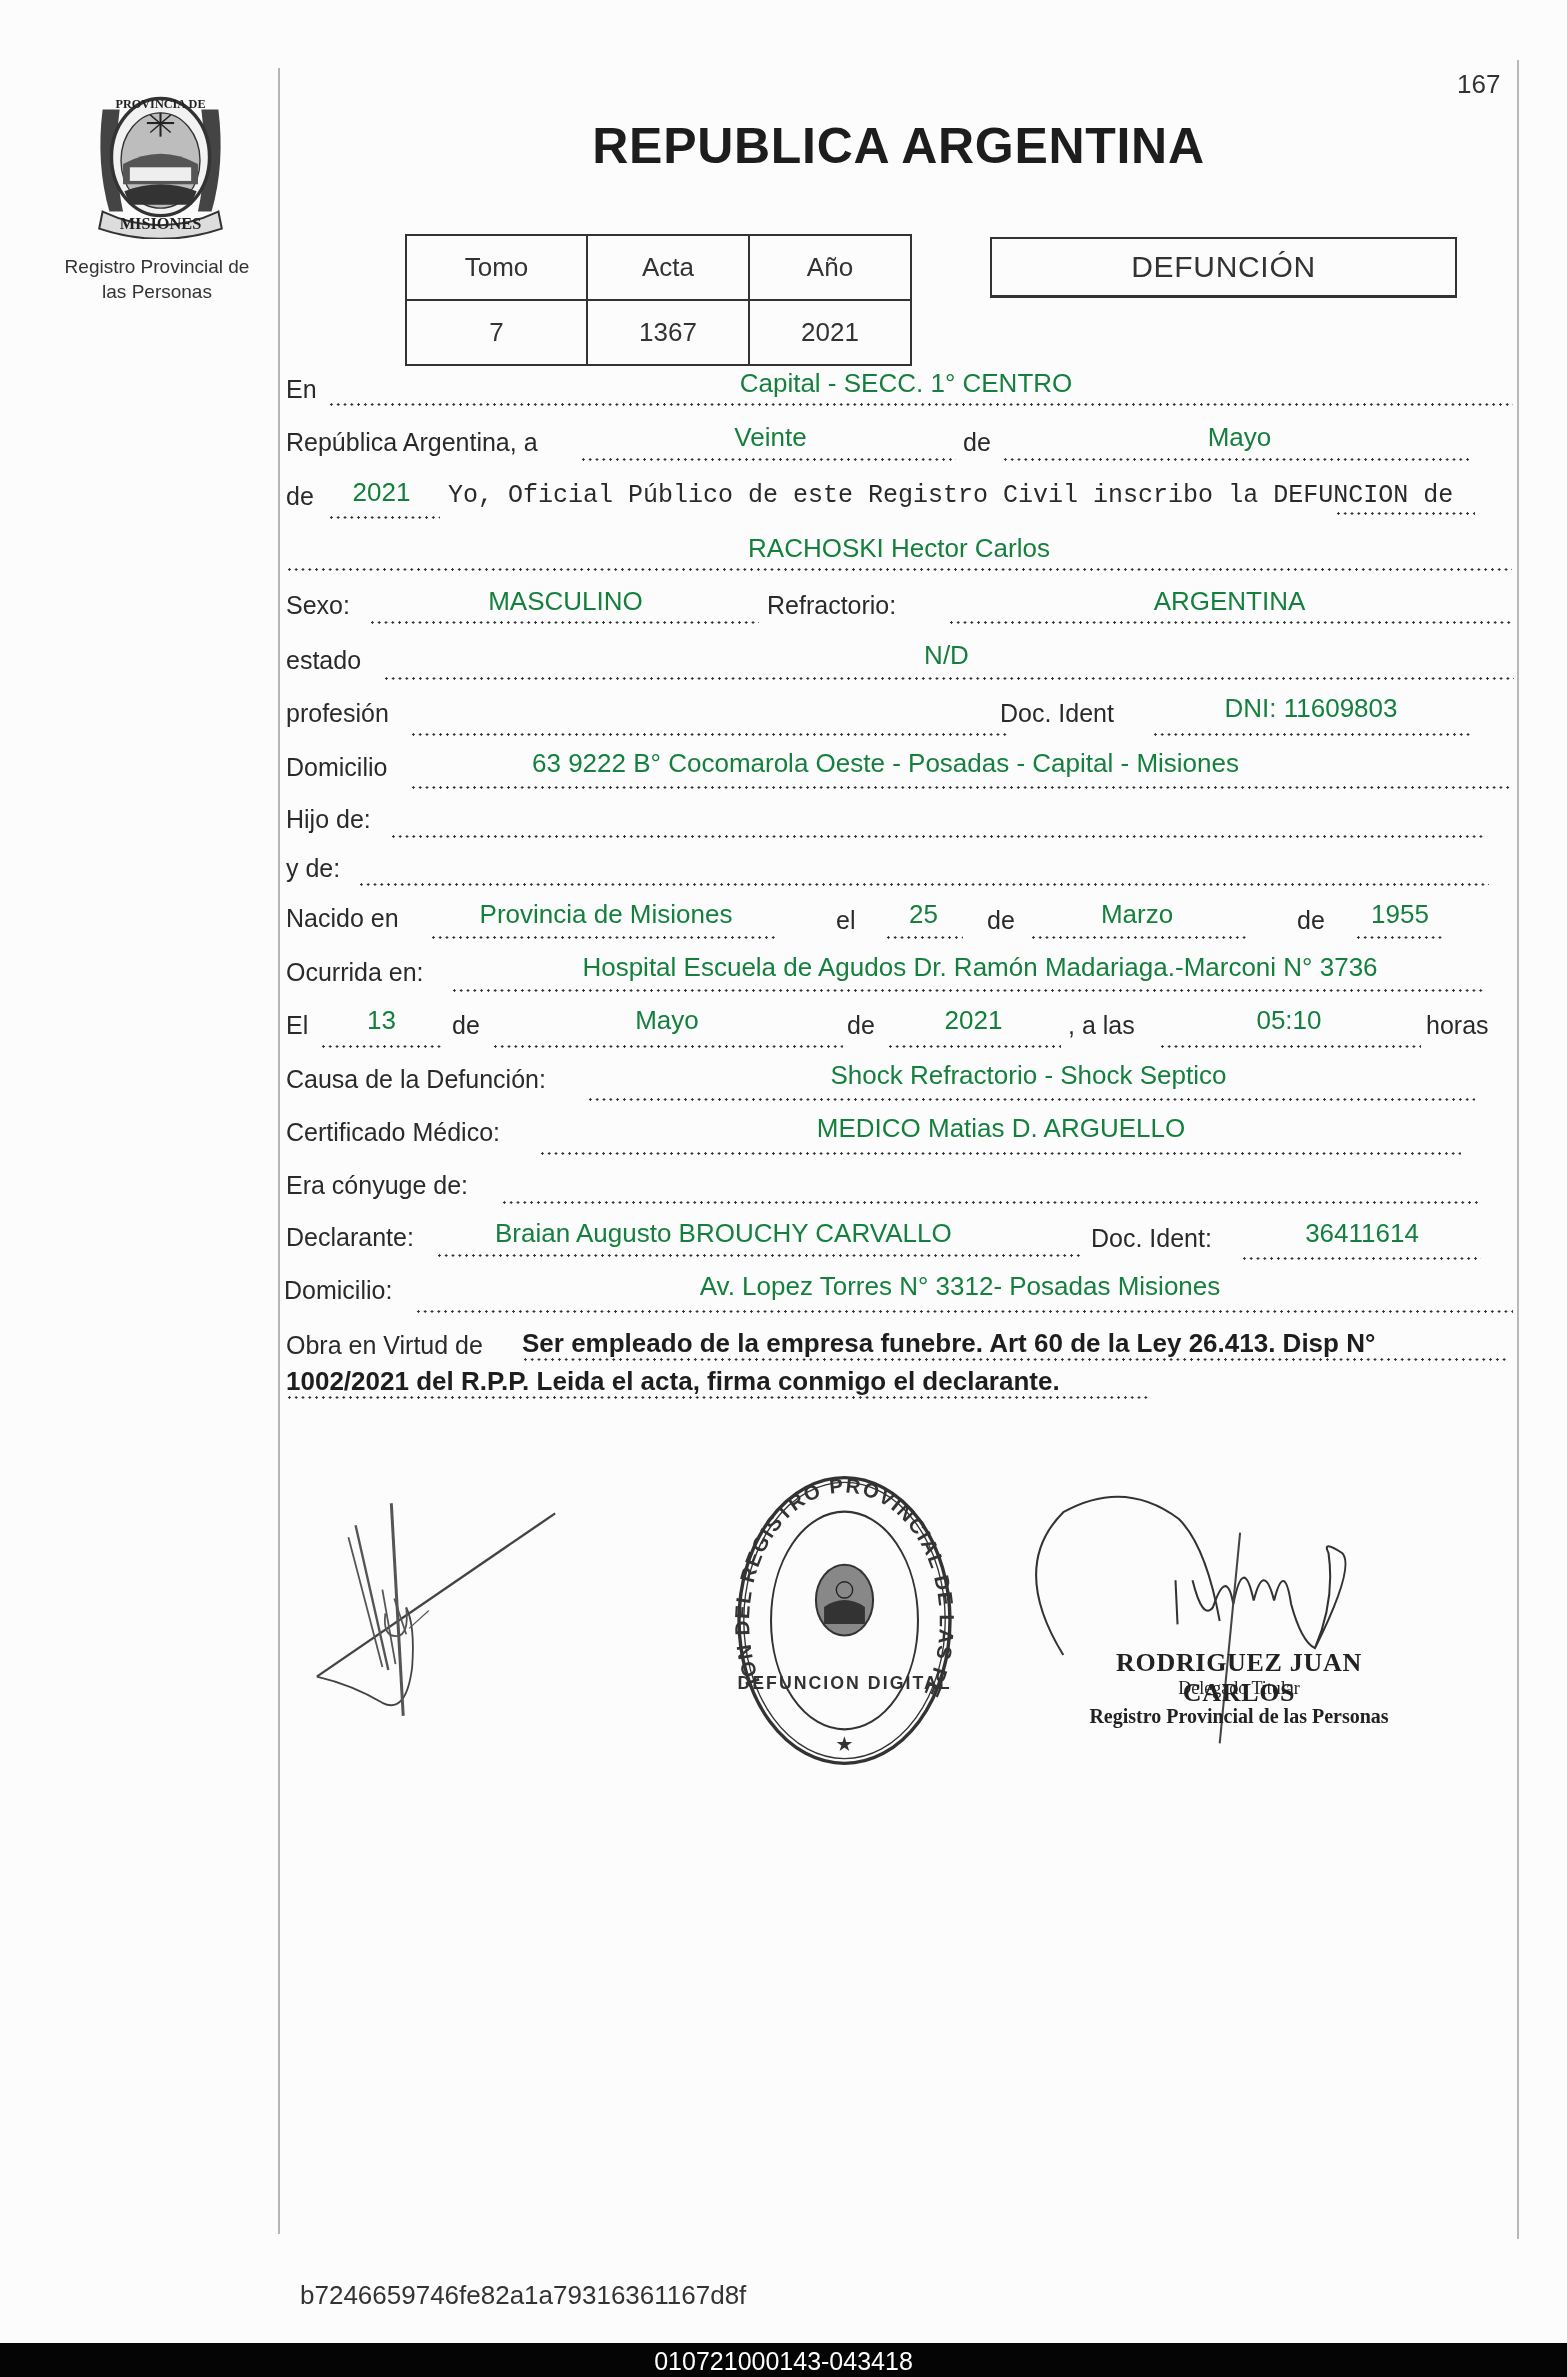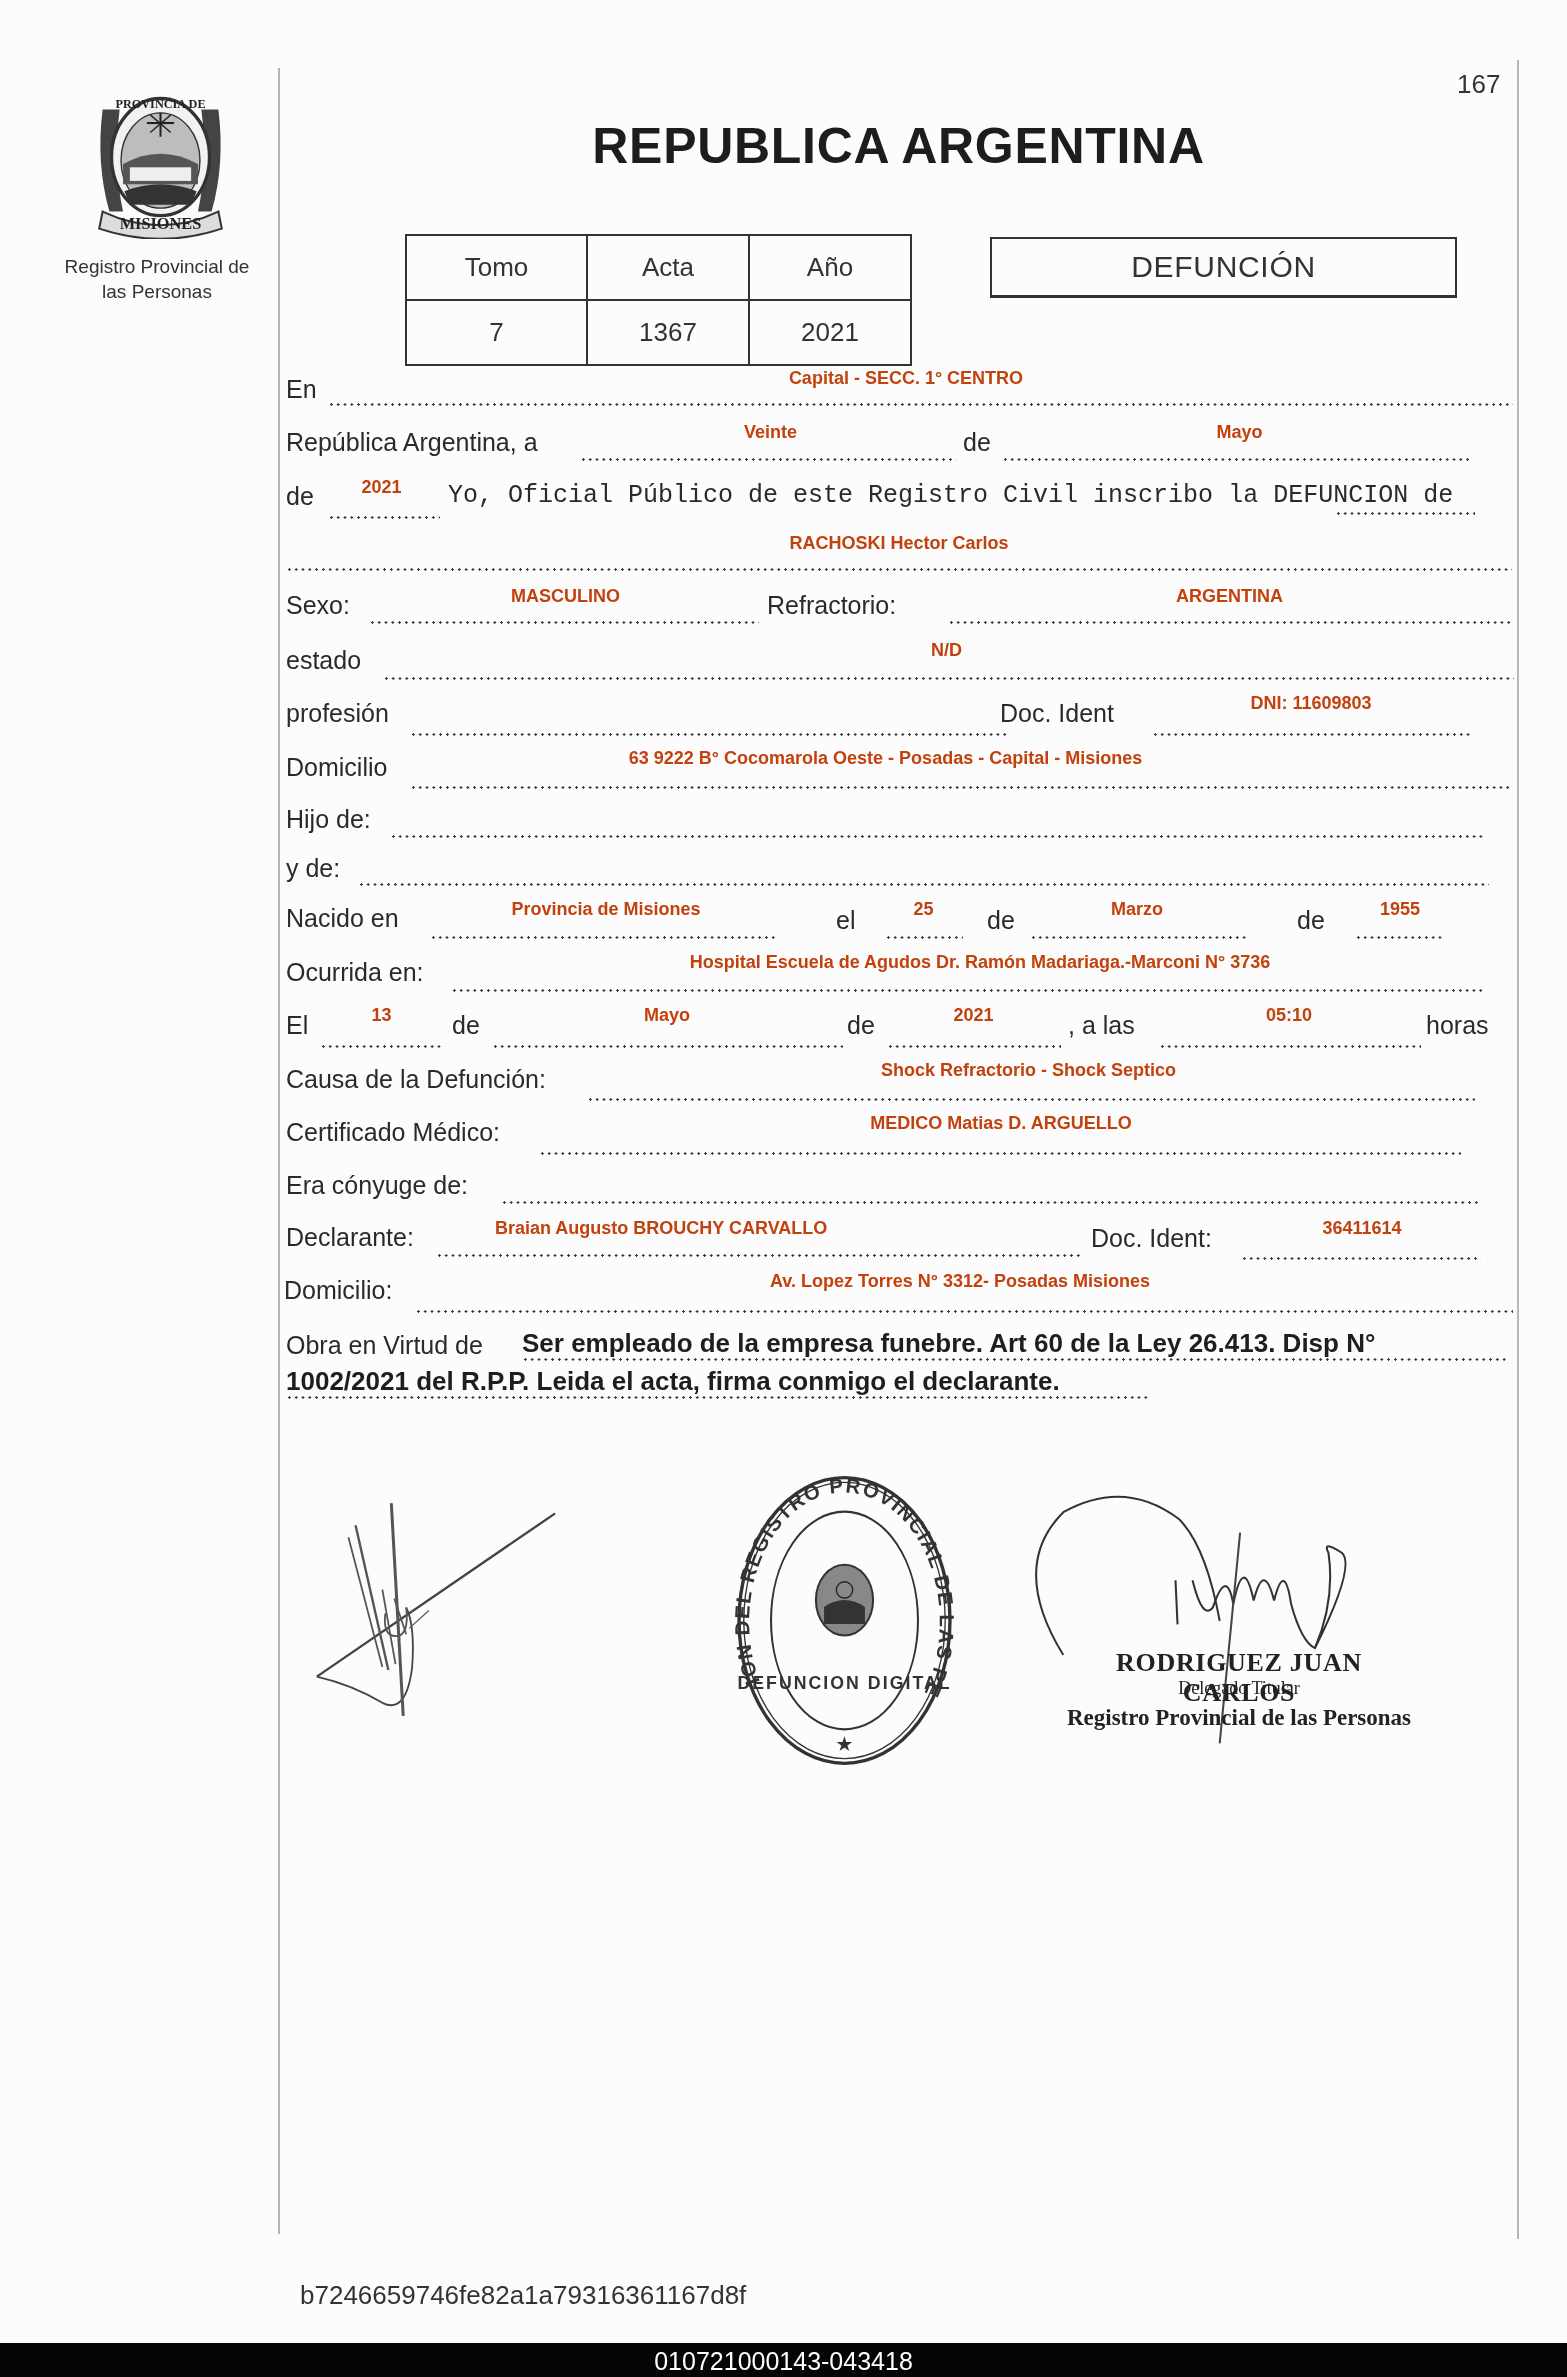--- a/index.html
+++ b/index.html
@@ -15,32 +15,32 @@
   .page-number { left: 1457px; top: 69px; font-size: 26px; color: #333; }
   .crest { left: 89px; top: 82px; width: 143px; height: 157px; }
   .registry-caption { left: 41px; top: 255px; width: 232px; text-align: center; font-size: 19px; line-height: 24.5px; color: #333; }
   .main-title { left: 558px; top: 117px; width: 681px; text-align: center; font-size: 50px; font-weight: bold; letter-spacing: 0.7px; color: #1d1d1d; }
   table.reg-table { position: absolute; left: 405px; top: 234px; border-collapse: collapse; font-size: 26px; color: #333; }
   table.reg-table td { border: 2px solid #333; text-align: center; height: 39px; padding: 12px; }
   .col-tomo { width: 155px; } .col-acta { width: 136px; } .col-anio { width: 136px; }
   .type-box { left: 990px; top: 237px; width: 463px; height: 56px; border: 2px solid #333; border-bottom-width: 3.4px; text-align: center; line-height: 56px; font-size: 30px; color: #333; letter-spacing: 0.7px; }
 
   .label { position: absolute; font-size: 25px; color: #2a2a2a; white-space: nowrap; }
-  .value { position: absolute; font-size: 18px; font-weight: bold; color: #c2410c; white-space: nowrap; text-align: center; }
+  .value { position: absolute; font-size: 26px; font-weight: normal; color: #15803d; white-space: nowrap; text-align: center; }
   .dots { position: absolute; height: 3.4px;
     background-image: radial-gradient(circle, #333 1.2px, transparent 1.5px);
     background-size: 6.8px 3.4px; background-repeat: repeat-x; }
   .obra-line { position: absolute; font-size: 26px; font-weight: bold; color: #1e1e1e; white-space: nowrap; }
 
   .sig-left { left: 293px; top: 1478px; width: 286px; height: 259px; }
   .seal { left: 722px; top: 1464px; width: 245px; height: 313px; }
   .sig-right { left: 1022px; top: 1485px; width: 409px; height: 272px; }
   .off-name { left: 1062px; top: 1648px; width: 354px; text-align: center; font-family: "Liberation Serif", serif; font-weight: bold; font-size: 26px; color: #222; letter-spacing: 0.7px; }
   .off-role { left: 1062px; top: 1678px; width: 354px; text-align: center; font-family: "Liberation Serif", serif; font-size: 18px; color: #222; }
-  .off-org { left: 1062px; top: 1705px; width: 354px; text-align: center; font-family: "Liberation Serif", serif; font-weight: bold; font-size: 23px; color: #222; }
+  .off-org { left: 1062px; top: 1705px; width: 354px; text-align: center; font-family: "Liberation Serif", serif; font-weight: bold; font-size: 20px; color: #222; }
 
   .hash { left: 300px; top: 2280px; font-size: 26px; color: #333; }
   .bottom-bar { left: 0; top: 2343px; width: 1567px; height: 35px; background: #050505; }
   .bottom-id { left: 0; top: 2347px; width: 1567px; text-align: center; color: #fff; font-size: 25px; }
 </style>
 </head>
 <body>
 
 <div class="abs vline-left"></div>
 <div class="abs vline-right"></div>

